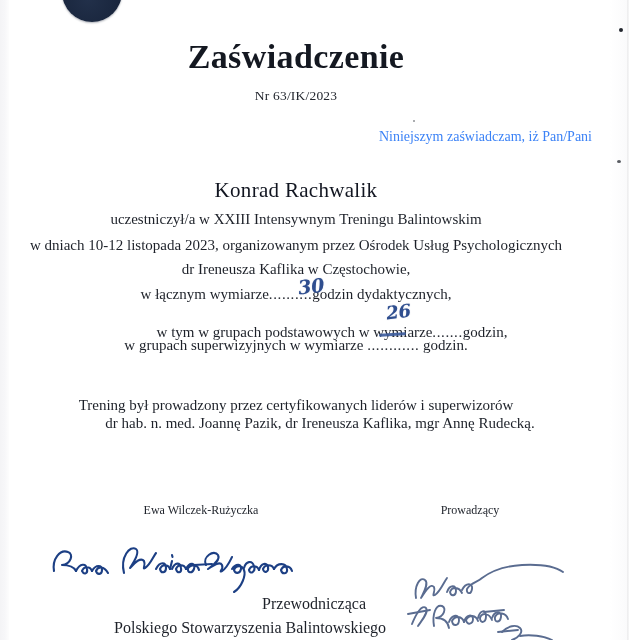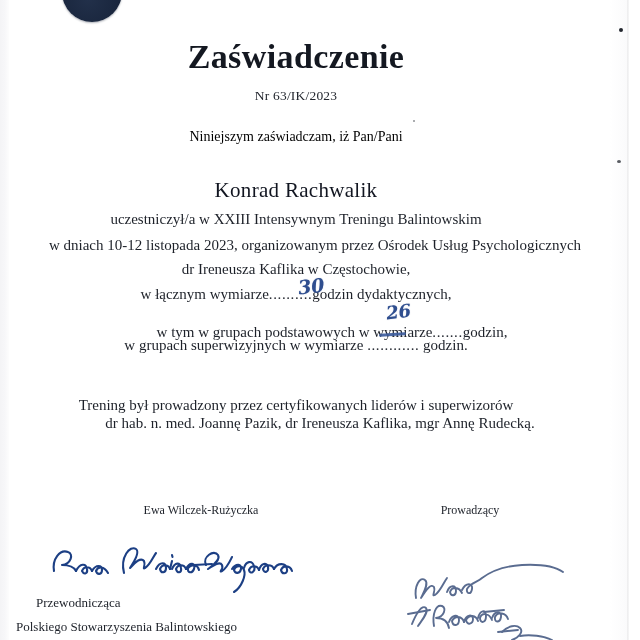--- a/index.html
+++ b/index.html
@@ -72,35 +72,36 @@
   }
   .subtitle {
     top: 88px;
     font-size: 13.5px;
     letter-spacing: .2px;
     color: #22262e;
   }
   .intro {
     top: 129px;
     font-size: 14px;
-    color: #000000;
+    color: #3b82f6;
+    text-align: right;
   }
   .recipient {
     top: 178px;
     font-size: 21px;
     font-weight: normal;
     letter-spacing: .3px;
     color: #111520;
   }
   .body-line {
     font-size: 15px;
     color: #1d2129;
   }
   .l-part1 { top: 211px; }
-  .l-part2 { top: 237px; margin-left: 19px; }
+  .l-part2 { top: 237px; }
   .l-part3 { top: 261px; }
   .l-hours-total { top: 286px; }
   .l-hours-basic { top: 324px; padding-left: 36px; }
   .l-hours-super { top: 337px; }
   .l-trainers-1 { top: 365px; margin-top: 32px; }
   .l-trainers-2 { top: 390px; }
   .l-trainers-3 { top: 415px; padding-left: 24px; }
 
   .dots { letter-spacing: .6px; color: #2a2e36; }
 
@@ -132,24 +133,24 @@
     font-size: 12px;
     color: #1d2129;
     white-space: nowrap;
     text-align: center;
   }
   .sig-left-name  { left: 86px;  top: 503px; width: 230px; }
   .sig-right-name { left: 360px; top: 503px; width: 220px; }
 
   .sig-role {
     position: absolute;
-    font-size: 13px;
+    font-size: 16px;
     color: #1d2129;
     white-space: nowrap;
-    text-align: left;
+    text-align: right;
   }
   .role-1 { left: 36px; top: 595px; width: 330px; }
   .role-2 { left: 16px; top: 619px; width: 370px; }
 
   .sig-ink-left {
     position: absolute;
     left: 46px; top: 535px;
     width: 250px; height: 62px;
   }
   .sig-ink-right {

